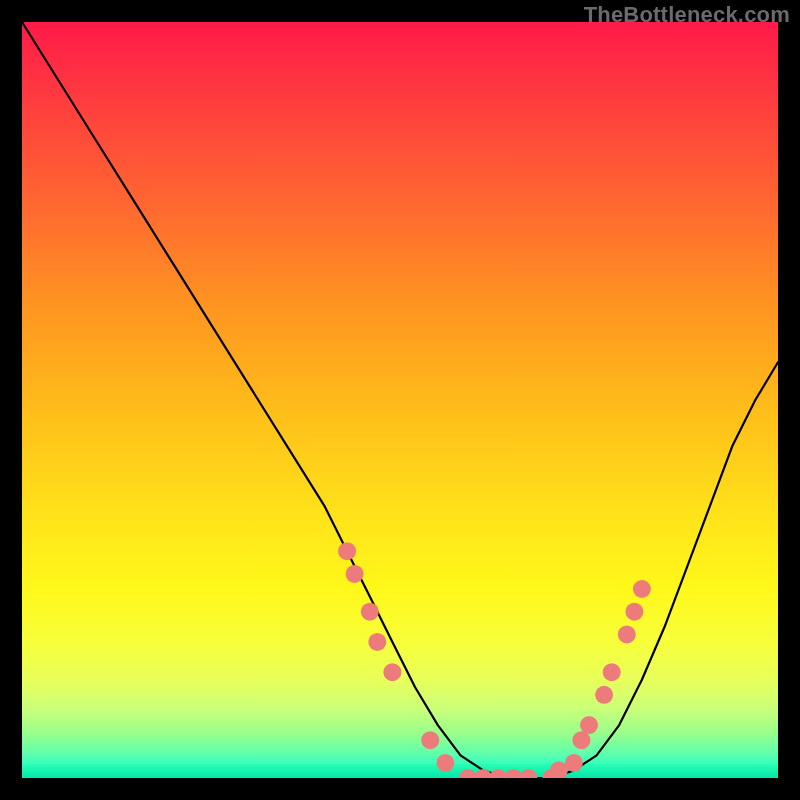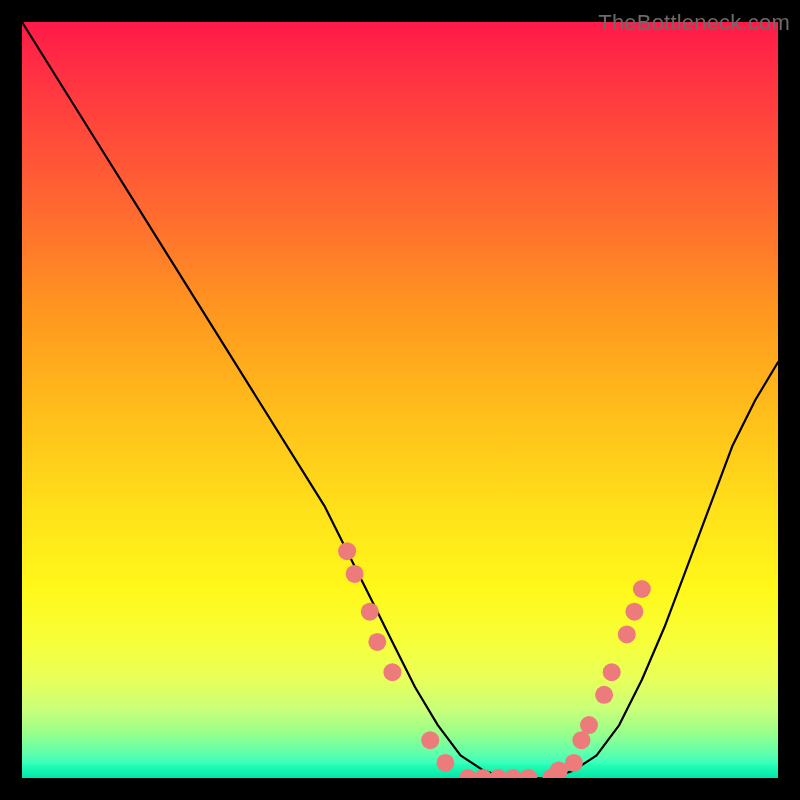--- a/index.html
+++ b/index.html
@@ -51,25 +51,25 @@
   .green-band {
     position: absolute;
     left: 0;
     right: 0;
     bottom: 0;
     height: 14px;
     background: linear-gradient(to bottom, #2affb5, #00e6a8);
   }
   .attrib {
     position: absolute;
-    top: 10px;
+    top: 2px;
     right: 10px;
     color: #6b6b6b;
     font-size: 22px;
-    font-weight: 400;
+    font-weight: 700;
     letter-spacing: 0.2px;
   }
   svg.curve {
     position: absolute;
     inset: 0;
     width: 100%;
     height: 100%;
   }
 </style>
 </head>

